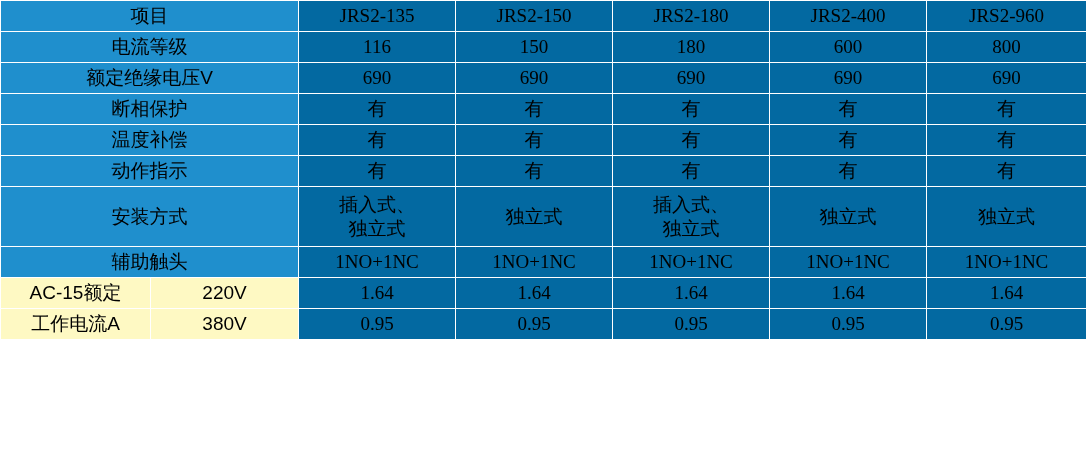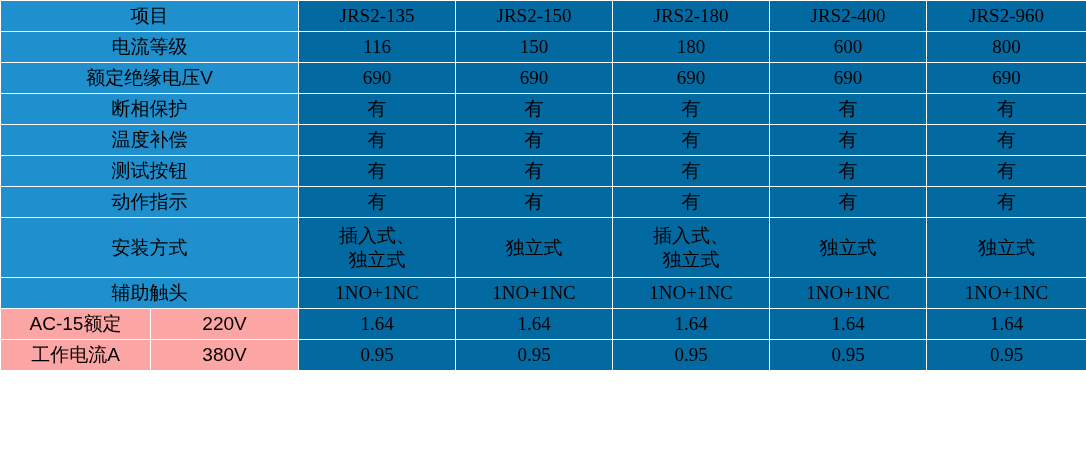--- a/index.html
+++ b/index.html
@@ -28,21 +28,21 @@
   }
   
   .lbl {
     background: #1f8fcd;
     color: #ffffff;
     font-family: "Liberation Sans", sans-serif;
     font-size: 19px;
     font-weight: normal;
   }
   .lbl-sm {
-    background: #fca5a5;
+    background: #fef9c3;
     color: #ffffff;
     font-family: "Liberation Sans", sans-serif;
     font-size: 17px;
   }
   
   .val {
     background: #0369a1;
     color: #000000;
     font-family: "Liberation Serif", serif;
   }
@@ -112,28 +112,20 @@
 
     <tr class="row-h">
       <td class="lbl" colspan="2">温度补偿</td>
       <td class="val">有</td>
       <td class="val">有</td>
       <td class="val">有</td>
       <td class="val">有</td>
       <td class="val">有</td>
     </tr>
 
-    <tr class="row-h">
-      <td class="lbl" colspan="2">测试按钮</td>
-      <td class="val">有</td>
-      <td class="val">有</td>
-      <td class="val">有</td>
-      <td class="val">有</td>
-      <td class="val">有</td>
-    </tr>
 
     <tr class="row-h">
       <td class="lbl" colspan="2">动作指示</td>
       <td class="val">有</td>
       <td class="val">有</td>
       <td class="val">有</td>
       <td class="val">有</td>
       <td class="val">有</td>
     </tr>
 

